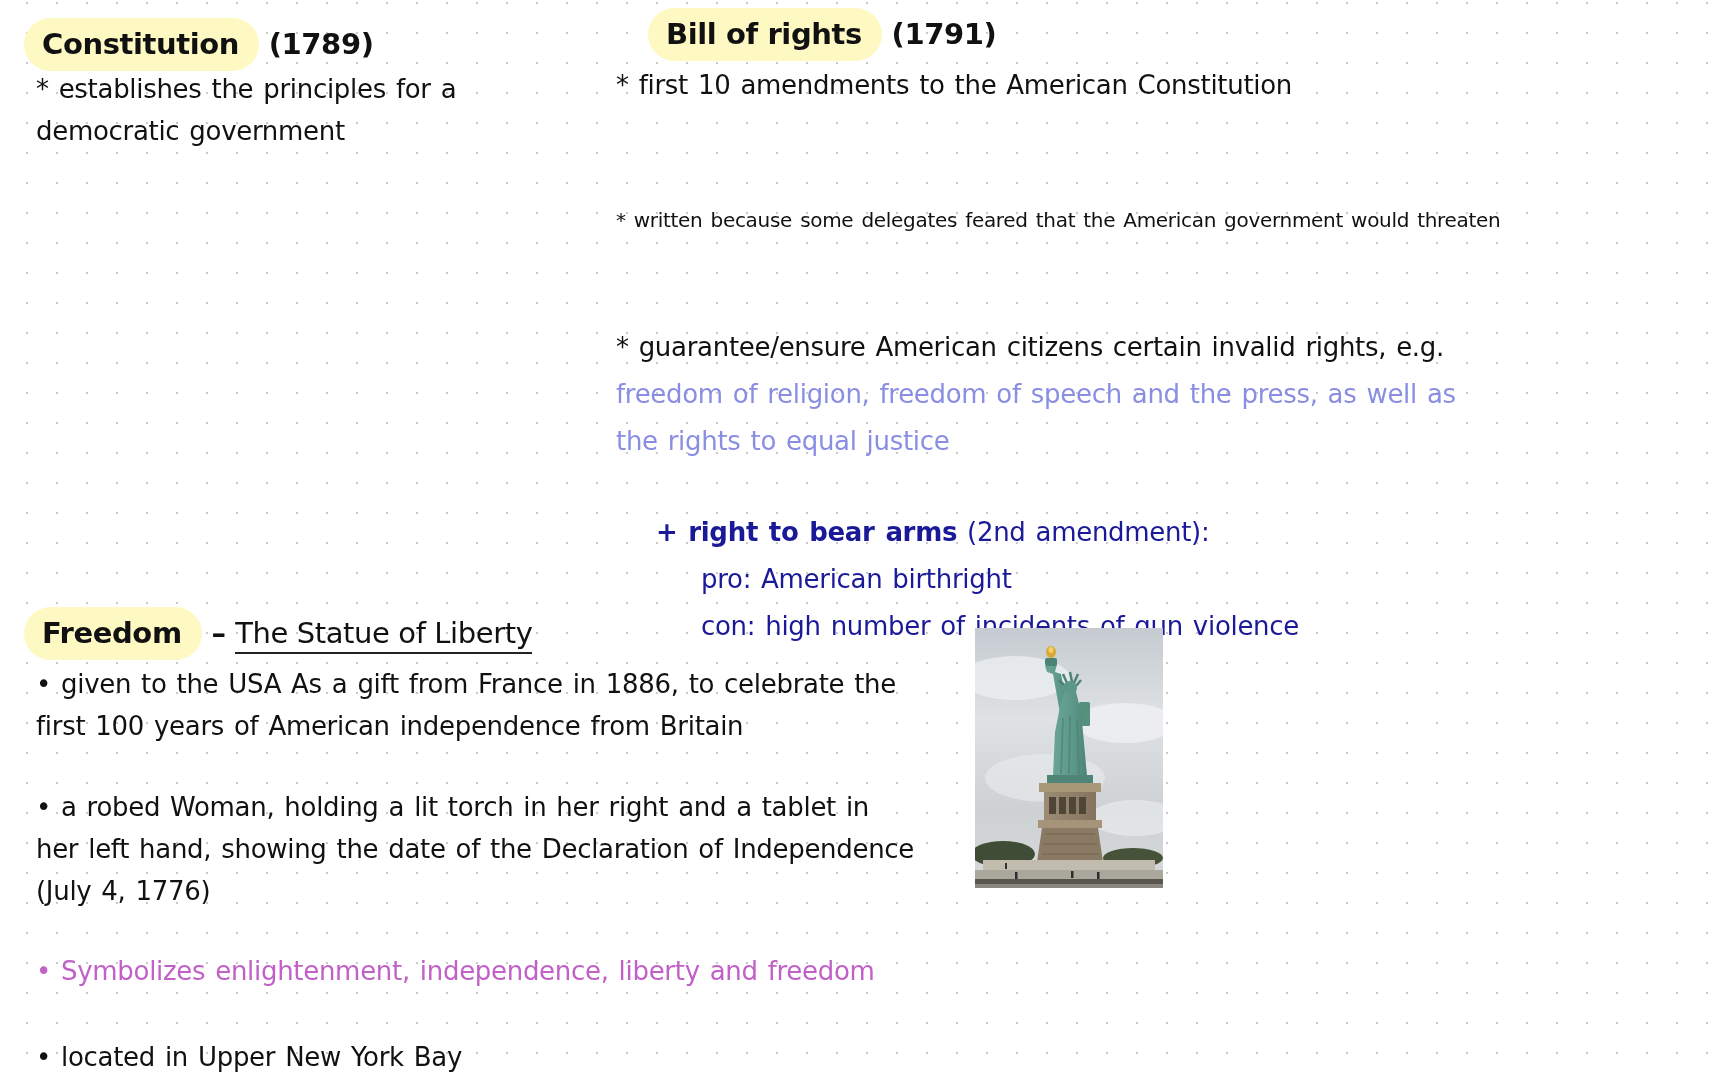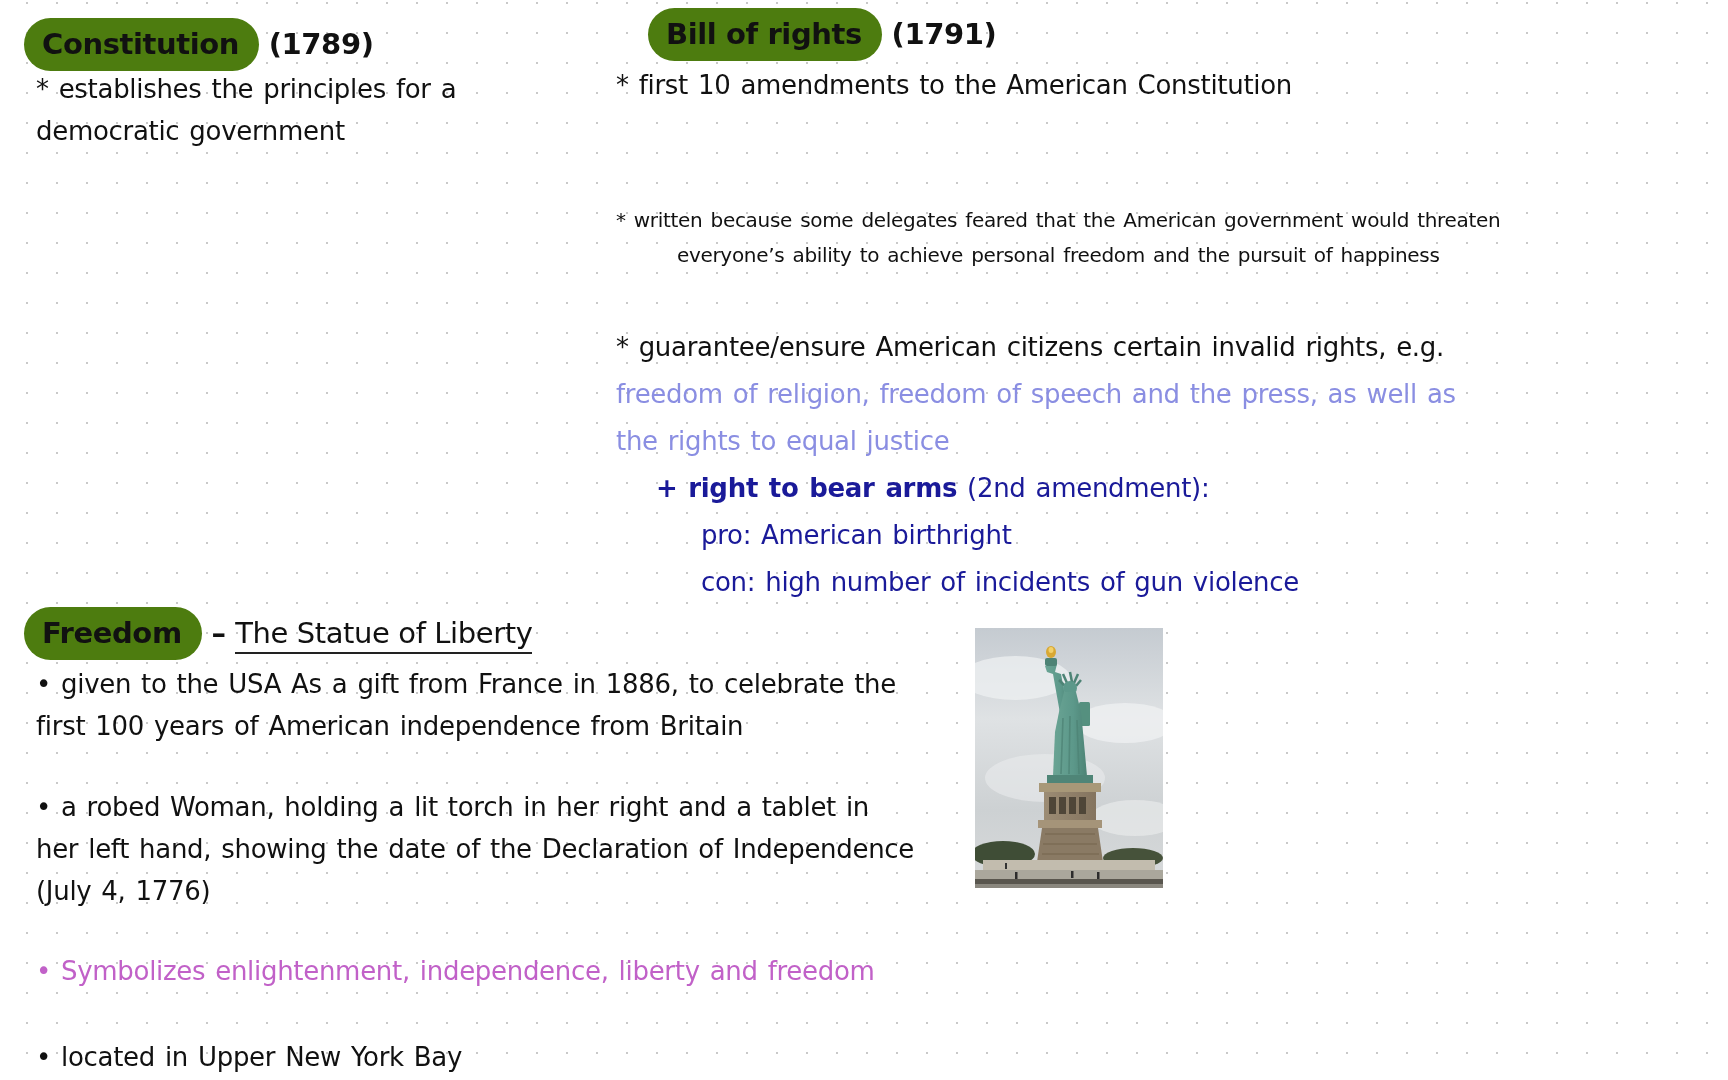--- a/index.html
+++ b/index.html
@@ -8,27 +8,27 @@
     background-color:#ffffff;
     background-image:radial-gradient(circle,#c9c9c9 1.3px,rgba(255,255,255,0) 1.5px);
     background-size:30px 30px;background-position:12px 18px;
     font-family:"DejaVu Sans",sans-serif;color:#111111;
   }
   .abs{position:absolute;}
   .line{white-space:nowrap;letter-spacing:-0.3px;word-spacing:2px;}
   .para{font-size:26px;line-height:42px;font-weight:400;}
   .para-r{font-size:26px;line-height:45px;font-weight:400;text-align:center;}
   .heading{font-size:29px;font-weight:700;letter-spacing:-0.4px;white-space:nowrap;}
-  .pill{background:#4d7c0f;border-radius:27px;padding:9px 20px 10px 18px;display:inline-block;}
+  .pill{background:#fef9c3;border-radius:27px;padding:9px 20px 10px 18px;display:inline-block;}
   .note-small{font-size:20px;line-height:35px;font-weight:400;}
   .rights-block{font-size:26px;line-height:47px;font-weight:400;}
   .blue{color:#8A8EE2;}
   .navy{color:#1A1A99;}
   .pink{color:#C161C8;}
-  .indent1{padding-left:40px;}
+  .indent1{padding-left:40px;margin-top:44px;}
   .indent2{padding-left:85px;}
   .bold{font-weight:700;}
   .underlined{border-bottom:2.5px solid #222;padding-bottom:2px;font-weight:400;}
   .photo-frame{width:188px;height:260px;overflow:hidden;}
 </style>
 </head>
 <body>
 
 <div class="abs heading" style="left:24px;top:18px;">
   <span class="pill"><span>Constitution</span></span><span> (1789)</span>
@@ -42,21 +42,20 @@
 <div class="abs heading" style="left:648px;top:8px;">
   <span class="pill"><span>Bill of rights</span></span><span> (1791)</span>
 </div>
 
 <div class="abs para-r" style="left:616px;top:63px;">
   <div class="line">* first 10 amendments to the American Constitution</div>
 </div>
 
 <div class="abs note-small" style="left:616px;top:203px;text-align:center;">
   <div class="line">* written because some delegates feared that the American government would threaten</div>
-  <div class="line">everyone’s ability to achieve personal freedom and the pursuit of happiness</div>
 </div>
 
 <div class="abs rights-block" style="left:616px;top:324px;">
   <div class="line">* guarantee/ensure American citizens certain invalid rights, e.g.</div>
   <div class="line blue">freedom of religion, freedom of speech and the press, as well as</div>
   <div class="line blue">the rights to equal justice</div>
   <div class="line navy indent1"><span class="bold">+ right to bear arms</span><span> (2nd amendment):</span></div>
   <div class="line navy indent2">pro: American birthright</div>
   <div class="line navy indent2">con: high number of incidents of gun violence</div>
 </div>

